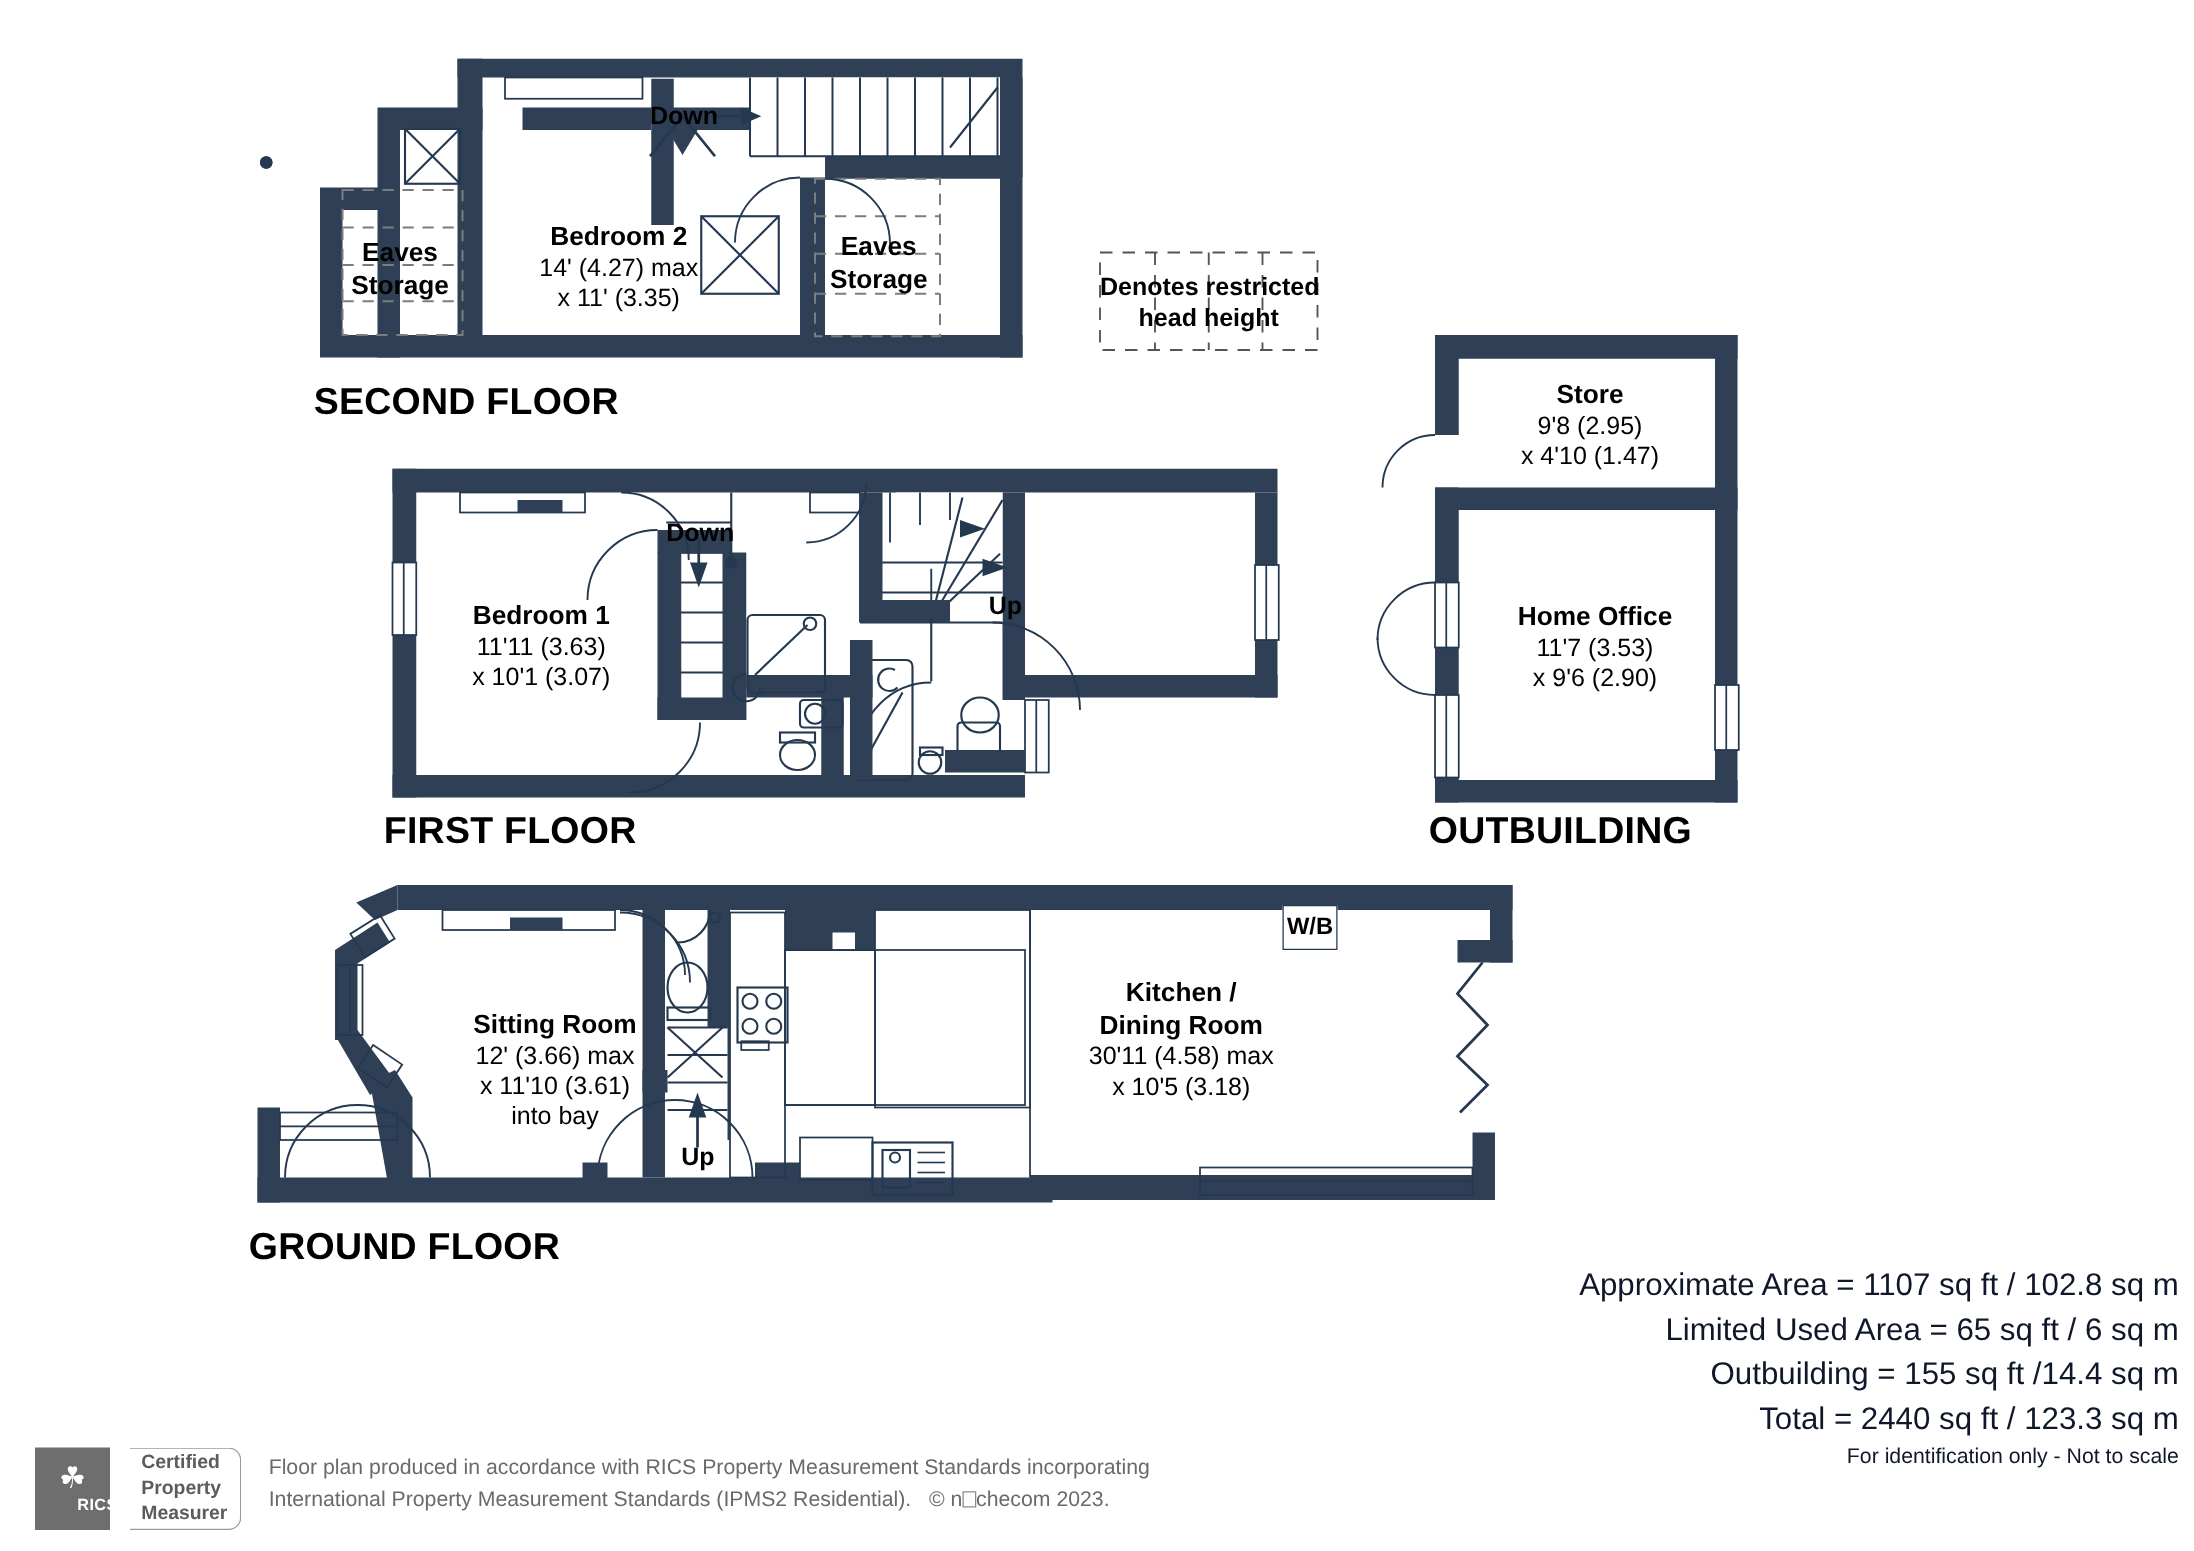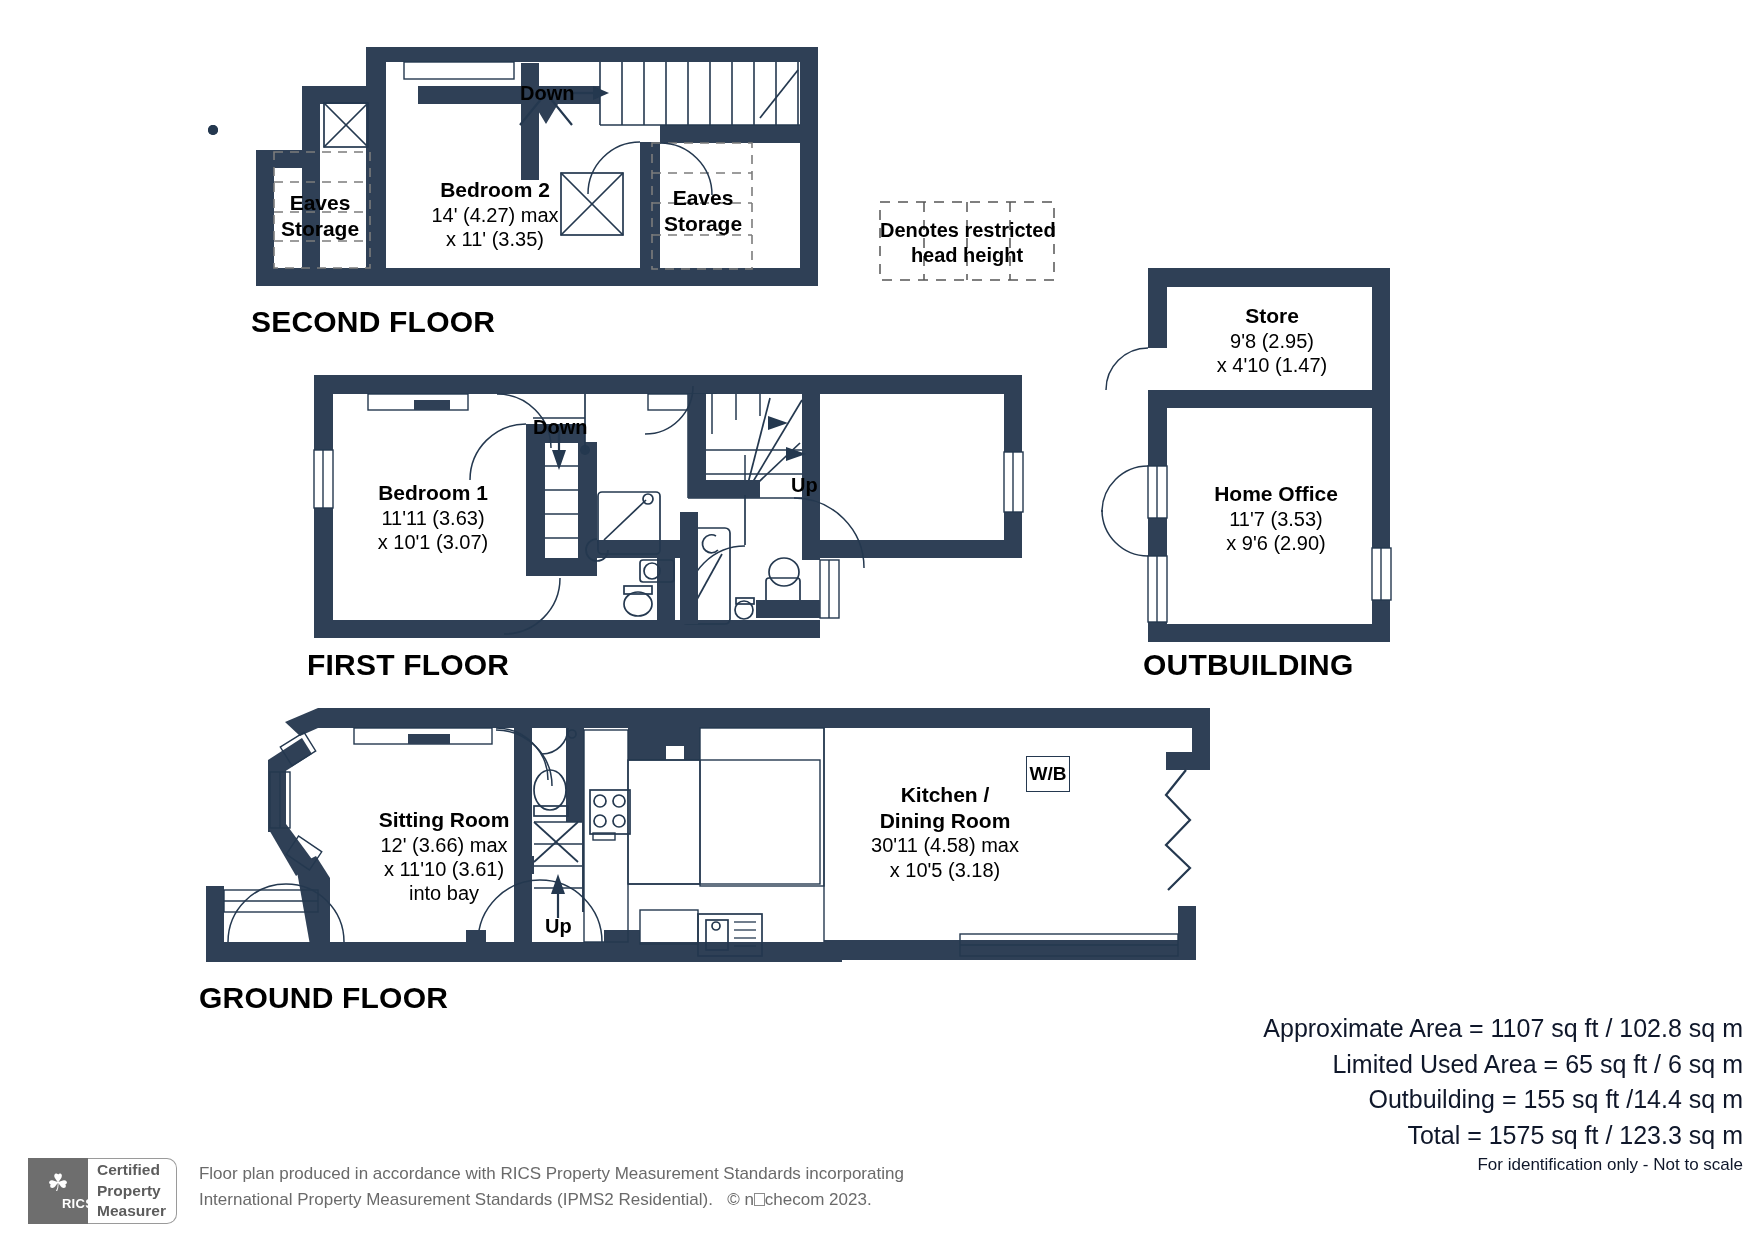--- a/index.html
+++ b/index.html
@@ -12,34 +12,34 @@
   svg.plan{position:absolute;left:0;top:0;width:1755px;height:1241px;}
 
   
   .lbl{position:absolute;text-align:center;line-height:1.22;white-space:nowrap;}
   .lbl .nm{font-weight:bold;font-size:21px;}
   .lbl .dim{font-size:20px;}
   .floor-title{position:absolute;font-weight:bold;font-size:30px;letter-spacing:.2px;white-space:nowrap;}
   .tiny-note{position:absolute;font-weight:bold;font-size:20px;white-space:nowrap;}
   .legend-text{position:absolute;text-align:center;font-weight:bold;font-size:20px;line-height:1.25;white-space:nowrap;}
   .wb{position:absolute;border:1.6px solid #24384f;background:#fff;
-      font-weight:bold;font-size:19px;display:flex;align-items:center;justify-content:center;margin-top:32px;}
+      font-weight:bold;font-size:19px;display:flex;align-items:center;justify-content:center;}
 
   
   .areas{position:absolute;right:12px;top:1011px;text-align:right;font-size:25px;line-height:1.42;color:#0f172a;}
   .areas .small{font-size:17px;}
   .footer{position:absolute;left:28px;top:1158px;display:flex;align-items:flex-start;}
   .rics{display:flex;align-items:stretch;height:66px;}
   .rics-mark{background:#6e6e6e;color:#fff;width:60px;display:flex;flex-direction:column;
      align-items:center;justify-content:center;}
   .rics-mark .rlogo{font-size:24px;line-height:1;margin-bottom:1px;}
   .rics-mark .rname{font-size:13px;font-weight:bold;letter-spacing:.3px;padding-left:40px;}
   .rics-words{border:1.5px solid #9a9a9a;border-left:none;border-radius:0 10px 10px 0;
      padding:4px 10px 4px 9px;font-size:15.5px;font-weight:bold;color:#5c5c5c;line-height:1.33;
-     display:flex;flex-direction:column;justify-content:center;}
+     display:flex;flex-direction:column;justify-content:center;margin-left:16px;}
   .disclaim{margin-left:22px;font-size:17px;color:#6a6a6a;line-height:1.55;padding-top:3px;}
   .cbox{border:1px solid #8b8b8b;display:inline-block;width:9px;height:11px;vertical-align:-1px;}
 </style>
 </head>
 <body>
 
 <div class="stage">
 
 <svg class="plan" viewBox="0 0 1755 1241">
   <defs>
@@ -427,21 +427,21 @@
 <div class="wb" style="left:1026px;top:724px;width:42px;height:34px;">
       <span>W/B</span>
     </div>
 
 <div class="floor-title" style="left:199px;top:981px;"><span>GROUND FLOOR</span></div>
 
 <div class="areas">
   <div>Approximate Area = 1107 sq ft / 102.8 sq m</div>
   <div>Limited Used Area = 65 sq ft / 6 sq m</div>
   <div>Outbuilding = 155 sq ft /14.4 sq m</div>
-  <div>Total = 1575 sq ft / 123.3 sq m</div>
+  <div>Total = 2440 sq ft / 123.3 sq m</div>
   <div class="small">For identification only - Not to scale</div>
 </div>
 
 <div class="footer">
   <div class="rics">
     <div class="rics-mark">
       <div class="rlogo">☘</div>
       <div class="rname">RICS</div>
     </div>
     <div class="rics-words">

